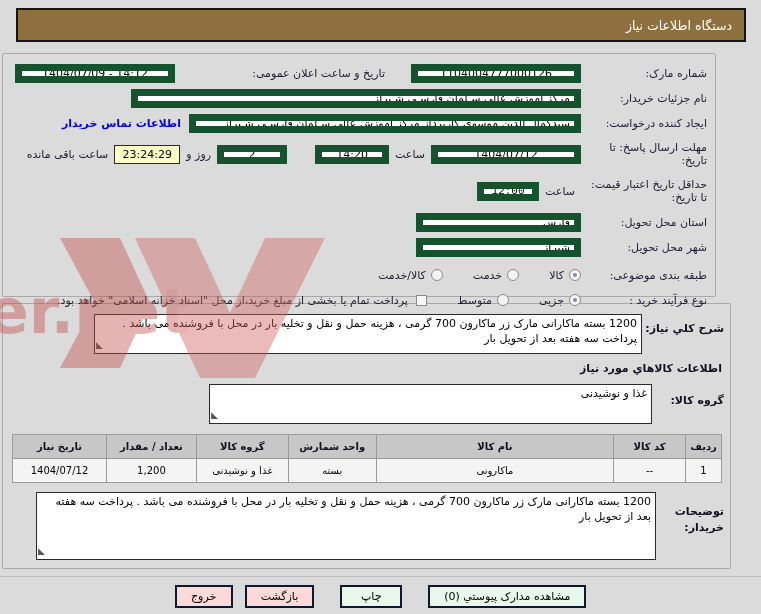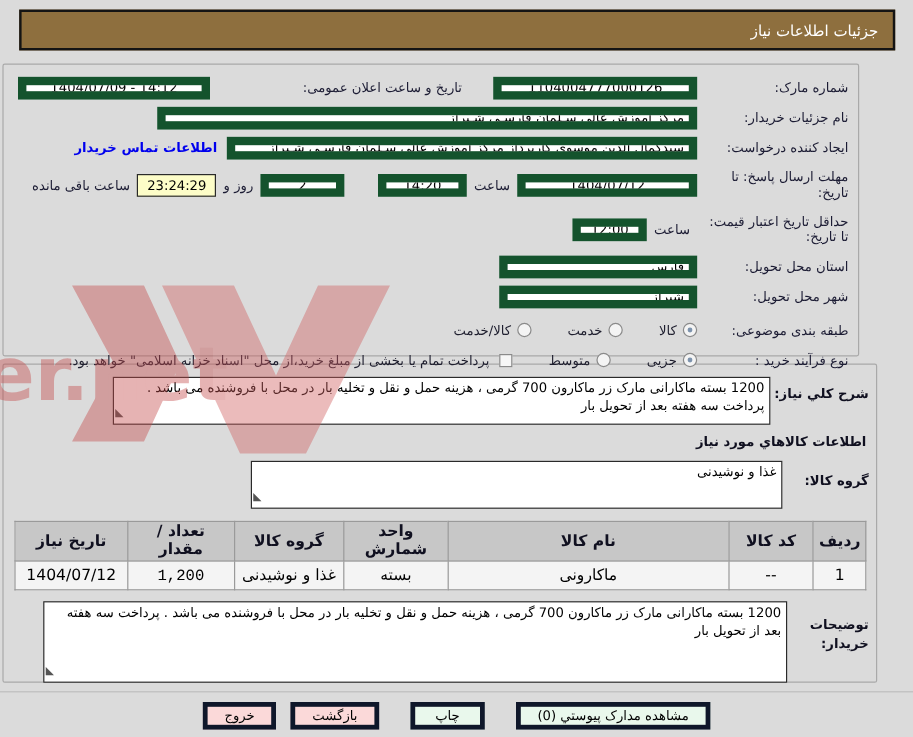--- a/index.html
+++ b/index.html
@@ -87,32 +87,32 @@
     position: absolute; left: 1px; bottom: 0px;
     font-size: 9px; color: #555; transform: scaleX(-1);
   }
   .sechdr { font-weight: bold; color: #101020; margin: 8px 2px 9px 0; }
   table.goods {
     border-collapse: collapse; width: 710px; margin: 10px 2px 0 0;
     background: #efefef;
   }
   table.goods th, table.goods td {
     border: 1px solid #9a9a9a; height: 24px; text-align: center;
-    font-size: 13px; padding: 1px 4px;
+    font-size: 10px; padding: 1px 4px;
   }
   table.goods th { background: #c7c7c7; font-weight: bold; color: #101020; }
   table.goods td { background: #f4f4f4; color: #000; }
   .c-radif { width: 36px; } .c-code { width: 72px; } .c-name { width: 238px; }
   .c-unit { width: 88px; } .c-grp { width: 92px; } .c-qty { width: 90px; } .c-date { width: 94px; }
   .footer {
     margin-top: 7px; border-top: 1px solid #bdbdbd;
     padding-top: 8px; display: flex; justify-content: center; align-items: center;
   }
   .btn {
-    height: 23px; border: 4px solid #0f172a; font-size: 11px;
+    height: 23px; border: 2px solid #0f172a; font-size: 11px;
     font-family: "DejaVu Sans", sans-serif; color: #000;
     padding: 0 14px; margin: 0 6px; cursor: pointer;
   }
   .btn.green { background: #e9f8ec; }
   .btn.pink { background: #fbd9d9; }
   .btn.wide { min-width: 150px; }
   .sp24 { width: 14px; }
   .watermark {
     position: absolute; left: 0; top: 228px; width: 761px; height: 160px;
     opacity: 0.42; pointer-events: none; z-index: 50;
@@ -123,21 +123,21 @@
 
 <svg class="watermark" viewBox="0 0 761 160">
   <g fill="#c44b4b">
     <polygon points="60,10 120,10 150,75 120,140 60,140 95,75"></polygon>
     <polygon points="135,10 195,10 230,85 265,10 325,10 255,150 200,150" fill="#d06060"></polygon>
   </g>
   <text x="190" y="105" font-size="62" font-weight="bold" fill="#c44b4b" font-family="DejaVu Sans, sans-serif" id="wm-text">AriaTender.net</text>
 </svg>
 
 <div class="titlebar">
-  <span>جزئیات اطلاعات نیاز</span>
+  <span>دستگاه اطلاعات نیاز</span>
 </div>
 
 <div class="panel1">
 
   <div class="row">
     <span class="lbl">شماره مارک:</span>
     <input class="inp num" style="width: 170px;" readonly="" value="1104004777000126">
     <span class="gap"></span>
     <span class="lbl2" style="width:216px;">تاریخ و ساعت اعلان عمومی:</span>
     <input class="inp num" style="width: 160px;" readonly="" value="1404/07/09 - 14:12">
@@ -162,21 +162,21 @@
     <span class="gap" style="width:28px;"></span>
     <input class="inp num" style="width: 70px;" readonly="" value="2">
     <span class="lbl2">روز و</span>
     <span class="countdown">23:24:29</span>
     <span class="lbl2">ساعت باقی مانده</span>
   </div>
 
   <div class="row" style="min-height:32px;">
     <span class="lbl">حداقل تاریخ اعتبار قیمت: تا تاریخ:</span>
     <span class="lbl2">ساعت</span>
-    <input class="inp num" style="width: 62px;" readonly="" value="12:00">
+    <input class="inp num" style="width: 62px; font-family: Liberation Mono, monospace;" readonly="" value="12:00">
   </div>
 
   <div class="row">
     <span class="lbl">استان محل تحویل:</span>
     <input class="inp" style="width: 165px;" readonly="" value="فارس">
   </div>
 
   <div class="row">
     <span class="lbl">شهر محل تحویل:</span>
     <input class="inp" style="width: 165px;" readonly="" value="شیراز">
@@ -230,21 +230,21 @@
         <th class="c-date">تاریخ نیاز</th>
       </tr>
     </thead>
     <tbody>
       <tr>
         <td>1</td>
         <td>--</td>
         <td>ماکارونی</td>
         <td>بسته</td>
         <td>غذا و نوشیدنی</td>
-        <td class="num" style="direction:ltr;font-family:Liberation Mono, monospace;">1,200</td>
+        <td class="num" style="direction:ltr;">1,200</td>
         <td class="num" style="direction:ltr;">1404/07/12</td>
       </tr>
     </tbody>
   </table>
 
   <div class="row" style="align-items:flex-start; margin-top:9px;">
     <span class="blbl" style="width:68px; padding-top:12px; line-height:16px;">توضیحات خریدار:</span>
     <div class="ta" style="width:620px; height:68px;">
       <span>1200 بسته ماکارانی مارک زر ماکارون  700 گرمی ، هزینه حمل و نقل و تخلیه بار در محل با فروشنده می باشد . پرداخت سه هفته بعد از تحویل بار</span>
       <span class="grip">◢</span>

